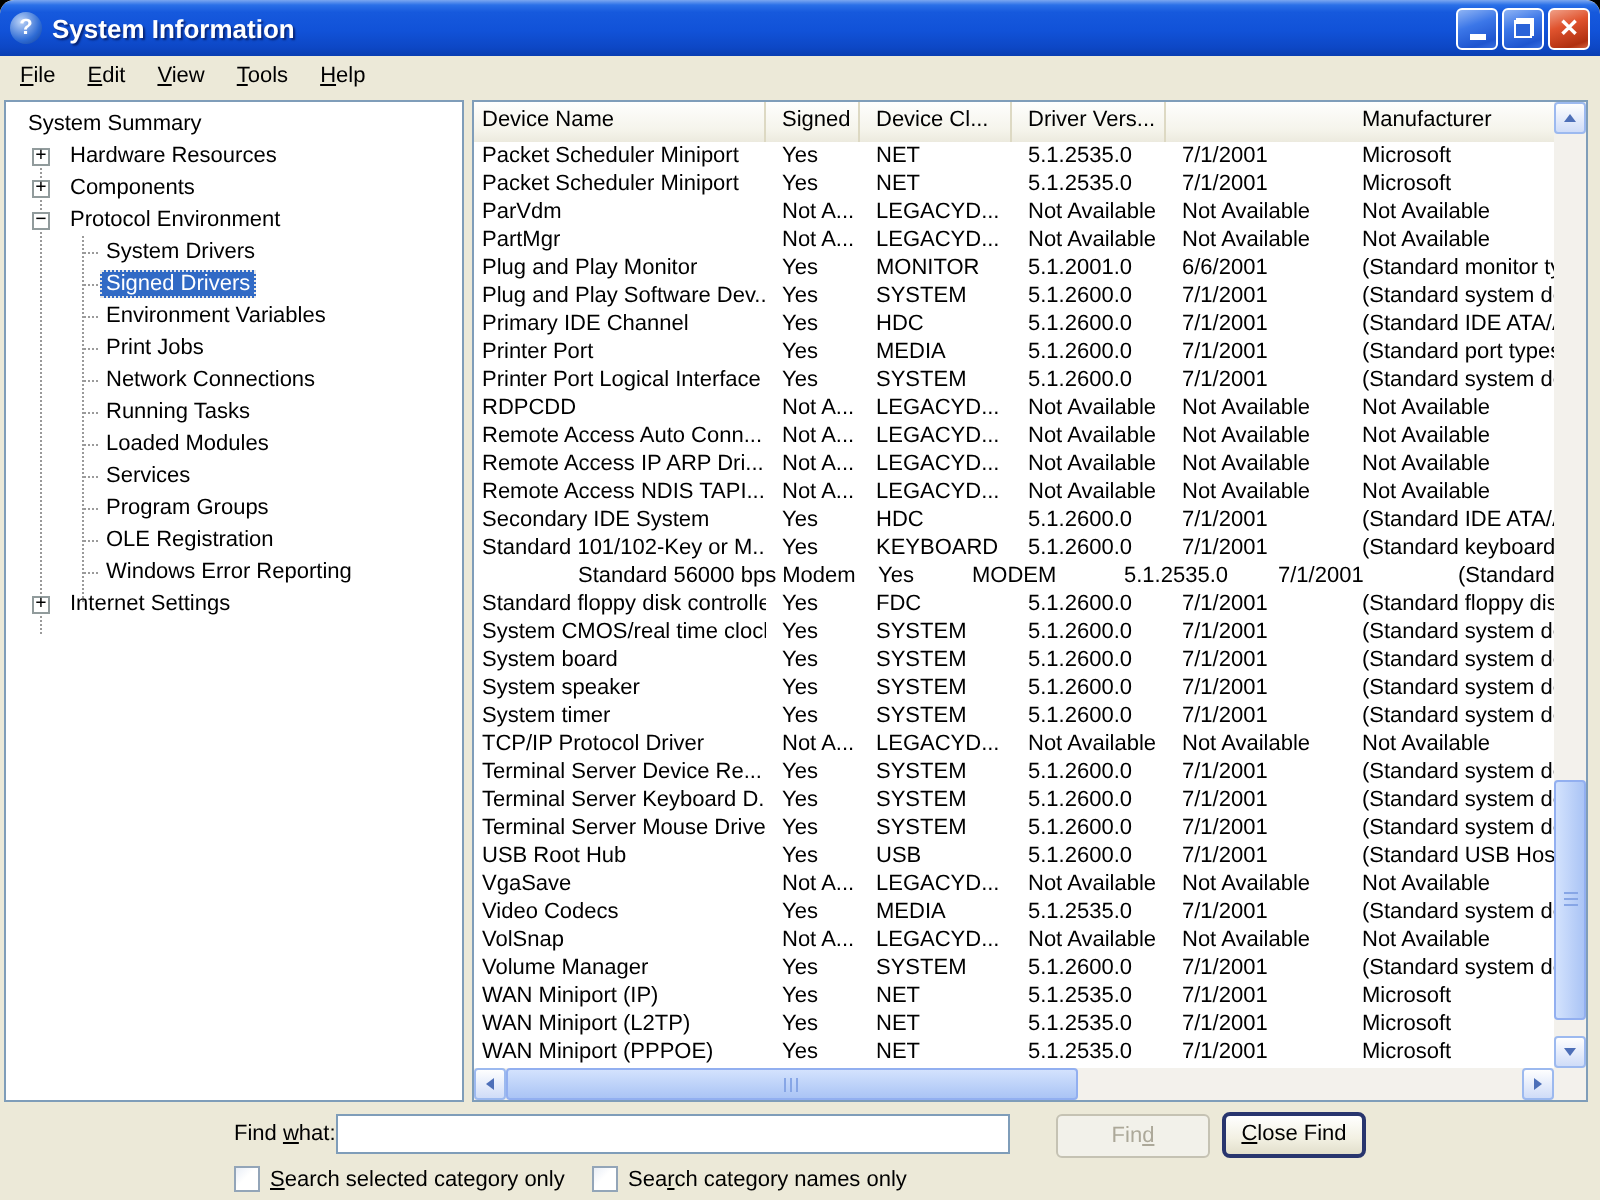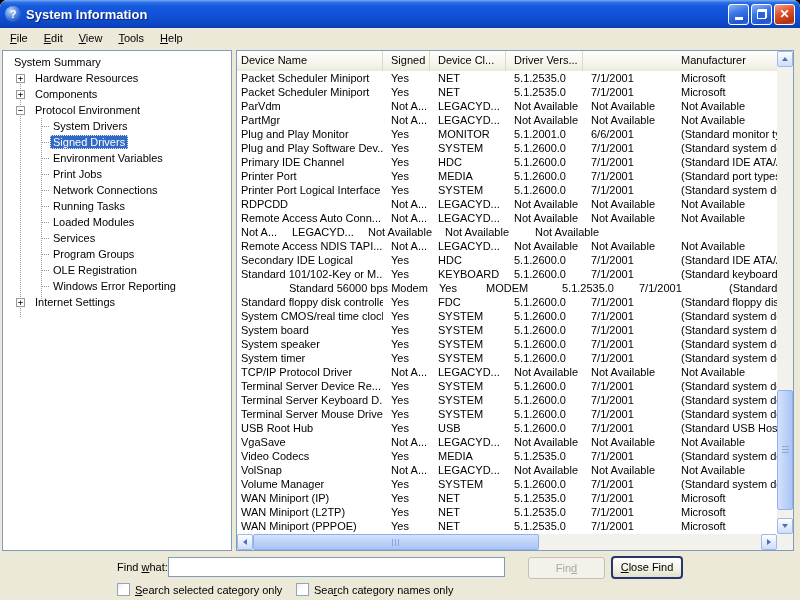--- a/index.html
+++ b/index.html
@@ -277,36 +277,37 @@
         </div>
         <div class="trow">
           <div class="tcell" style="width: 146px;">Remote Access Auto Conn...</div>
           <div class="tcell" style="width: 47px;">Not A...</div>
           <div class="tcell" style="width: 76px;">LEGACYD...</div>
           <div class="tcell" style="width: 77px;">Not Available</div>
           <div class="tcell" style="width: 90px;">Not Available</div>
           <div class="tcell" style="width: 250px;">Not Available</div>
         </div>
         <div class="trow">
+          <div class="tcell" style="width: 146px;">Remote Access IP ARP Dri...</div>
           <div class="tcell" style="width: 47px;">Not A...</div>
           <div class="tcell" style="width: 76px;">LEGACYD...</div>
           <div class="tcell" style="width: 77px;">Not Available</div>
           <div class="tcell" style="width: 90px;">Not Available</div>
           <div class="tcell" style="width: 250px;">Not Available</div>
         </div>
         <div class="trow">
           <div class="tcell" style="width: 146px;">Remote Access NDIS TAPI...</div>
           <div class="tcell" style="width: 47px;">Not A...</div>
           <div class="tcell" style="width: 76px;">LEGACYD...</div>
           <div class="tcell" style="width: 77px;">Not Available</div>
           <div class="tcell" style="width: 90px;">Not Available</div>
           <div class="tcell" style="width: 250px;">Not Available</div>
         </div>
         <div class="trow">
-          <div class="tcell" style="width: 146px;">Secondary IDE Logical</div>
+          <div class="tcell" style="width: 146px;">Secondary IDE System</div>
           <div class="tcell" style="width: 47px;">Yes</div>
           <div class="tcell" style="width: 76px;">HDC</div>
           <div class="tcell" style="width: 77px;">5.1.2600.0</div>
           <div class="tcell" style="width: 90px;">7/1/2001</div>
           <div class="tcell" style="width: 250px;">(Standard IDE ATA/A</div>
         </div>
         <div class="trow">
           <div class="tcell" style="width: 146px;">Standard 101/102-Key or M...</div>
           <div class="tcell" style="width: 47px;">Yes</div>
           <div class="tcell" style="width: 76px;">KEYBOARD</div>

